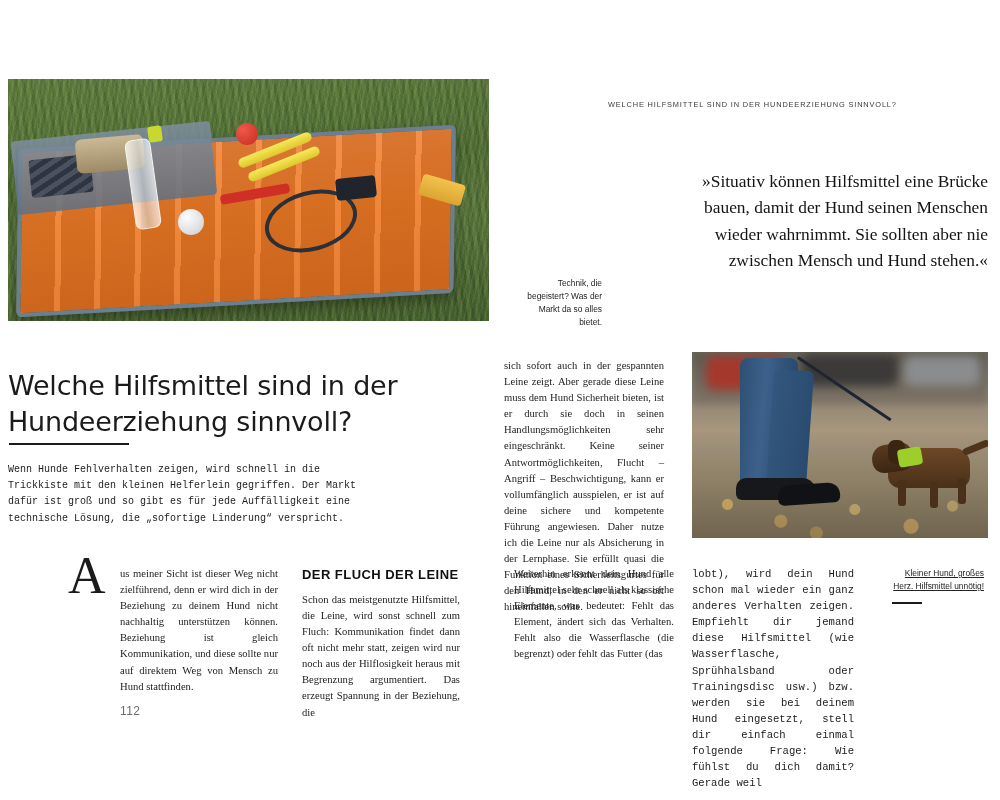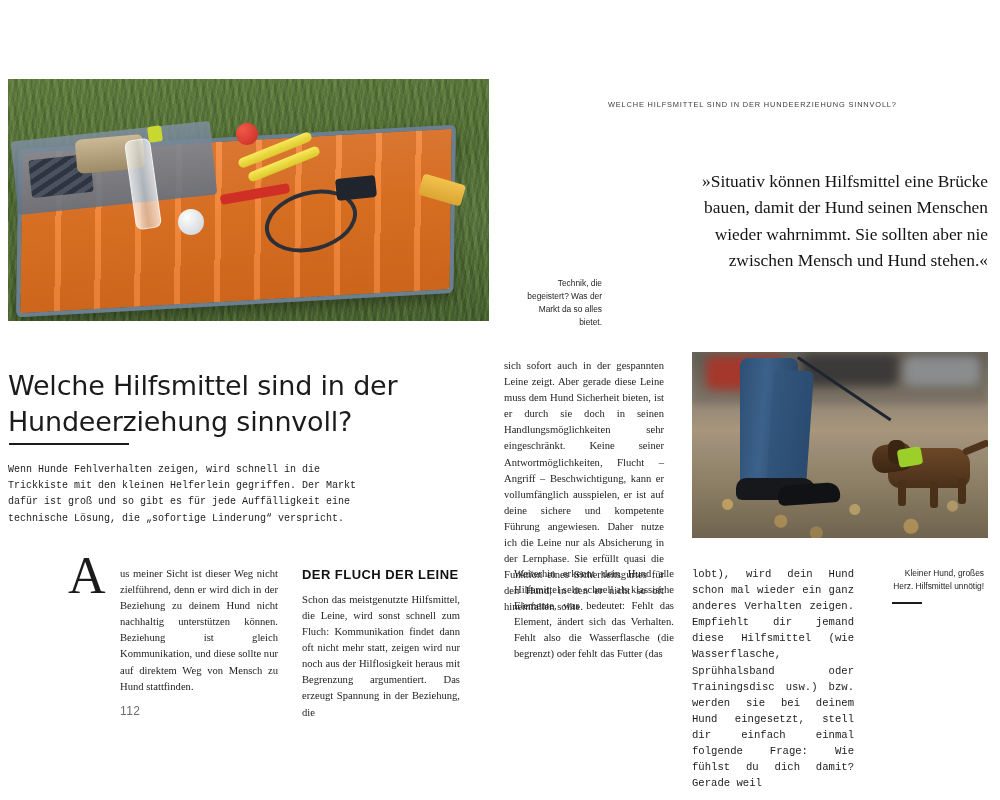--- a/index.html
+++ b/index.html
@@ -299,21 +299,21 @@
 
   .caption {
     position: absolute;
     font-family: "Liberation Sans", sans-serif;
     font-size: 8.4px;
     line-height: 1.55;
     color: #242424;
     text-align: right;
   }
   .caption-tech { left: 22px; top: 277px; width: 80px; }
-  .caption-dog  { left: 392px; top: 567px; width: 92px; }
+  .caption-dog  { left: 392px; top: 567px; width: 92px; text-decoration: underline; }
   .caption-dog .cap-rule {
     width: 30px;
     height: 1.5px;
     background: #1b1b1b;
     margin-top: 9px;
   }
 
   .pullquote {
     position: absolute;
     left: 168px;

